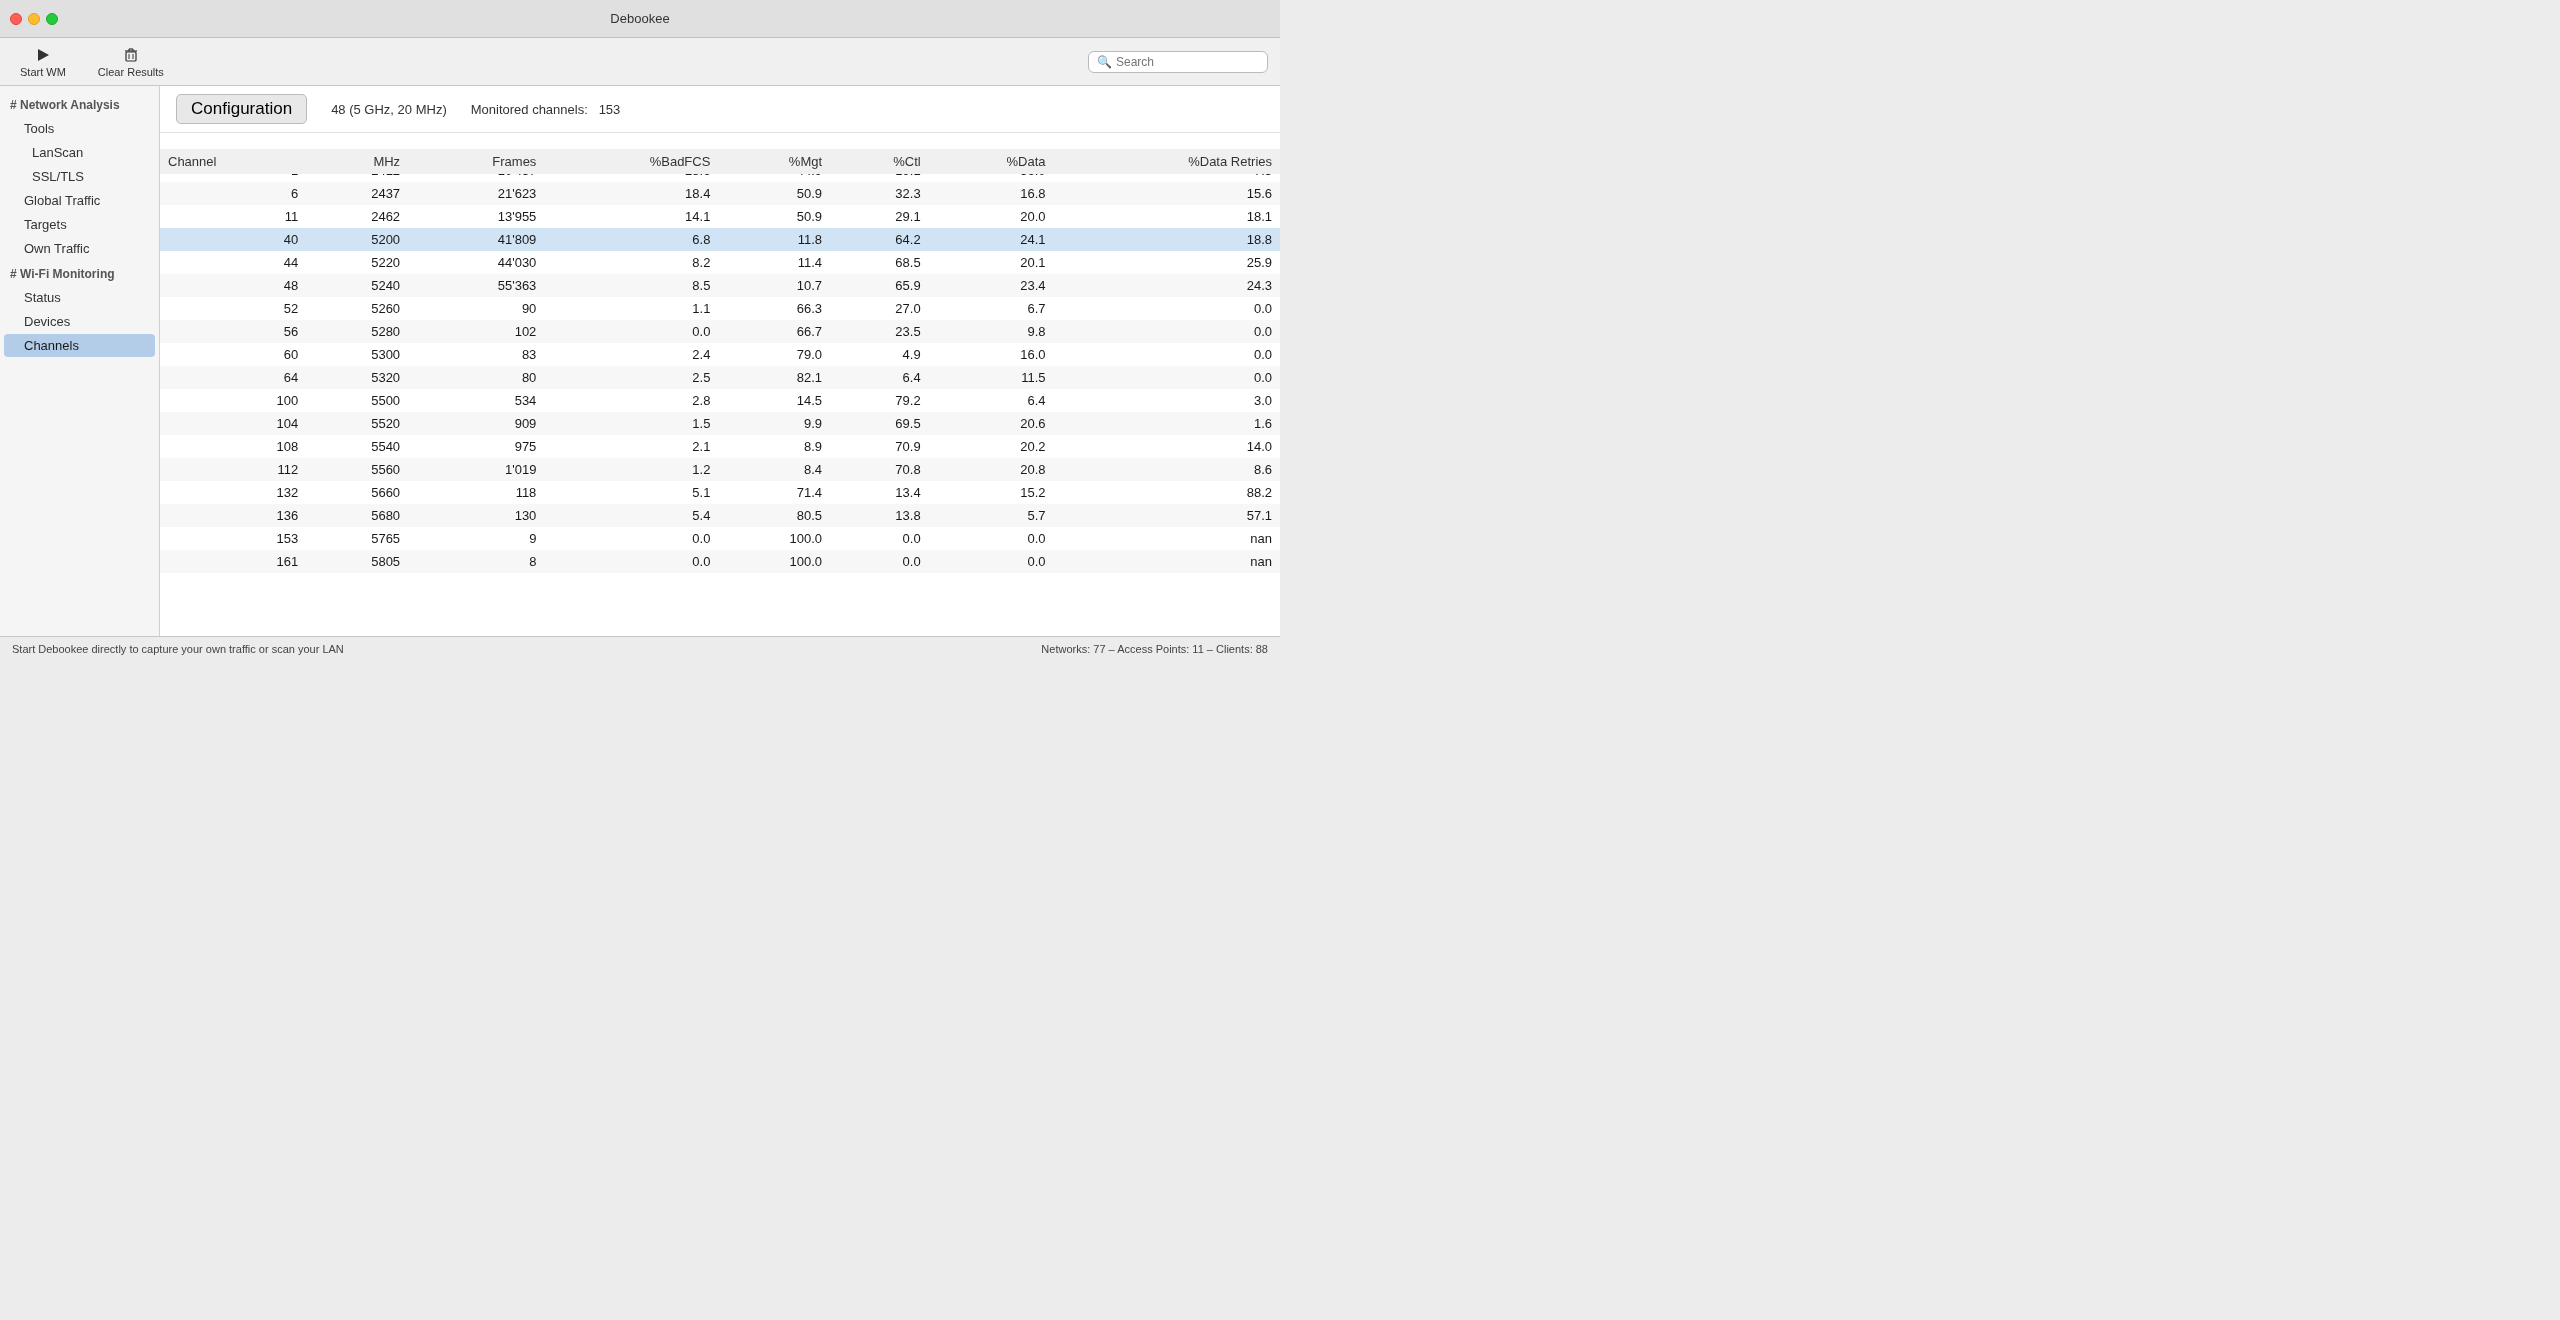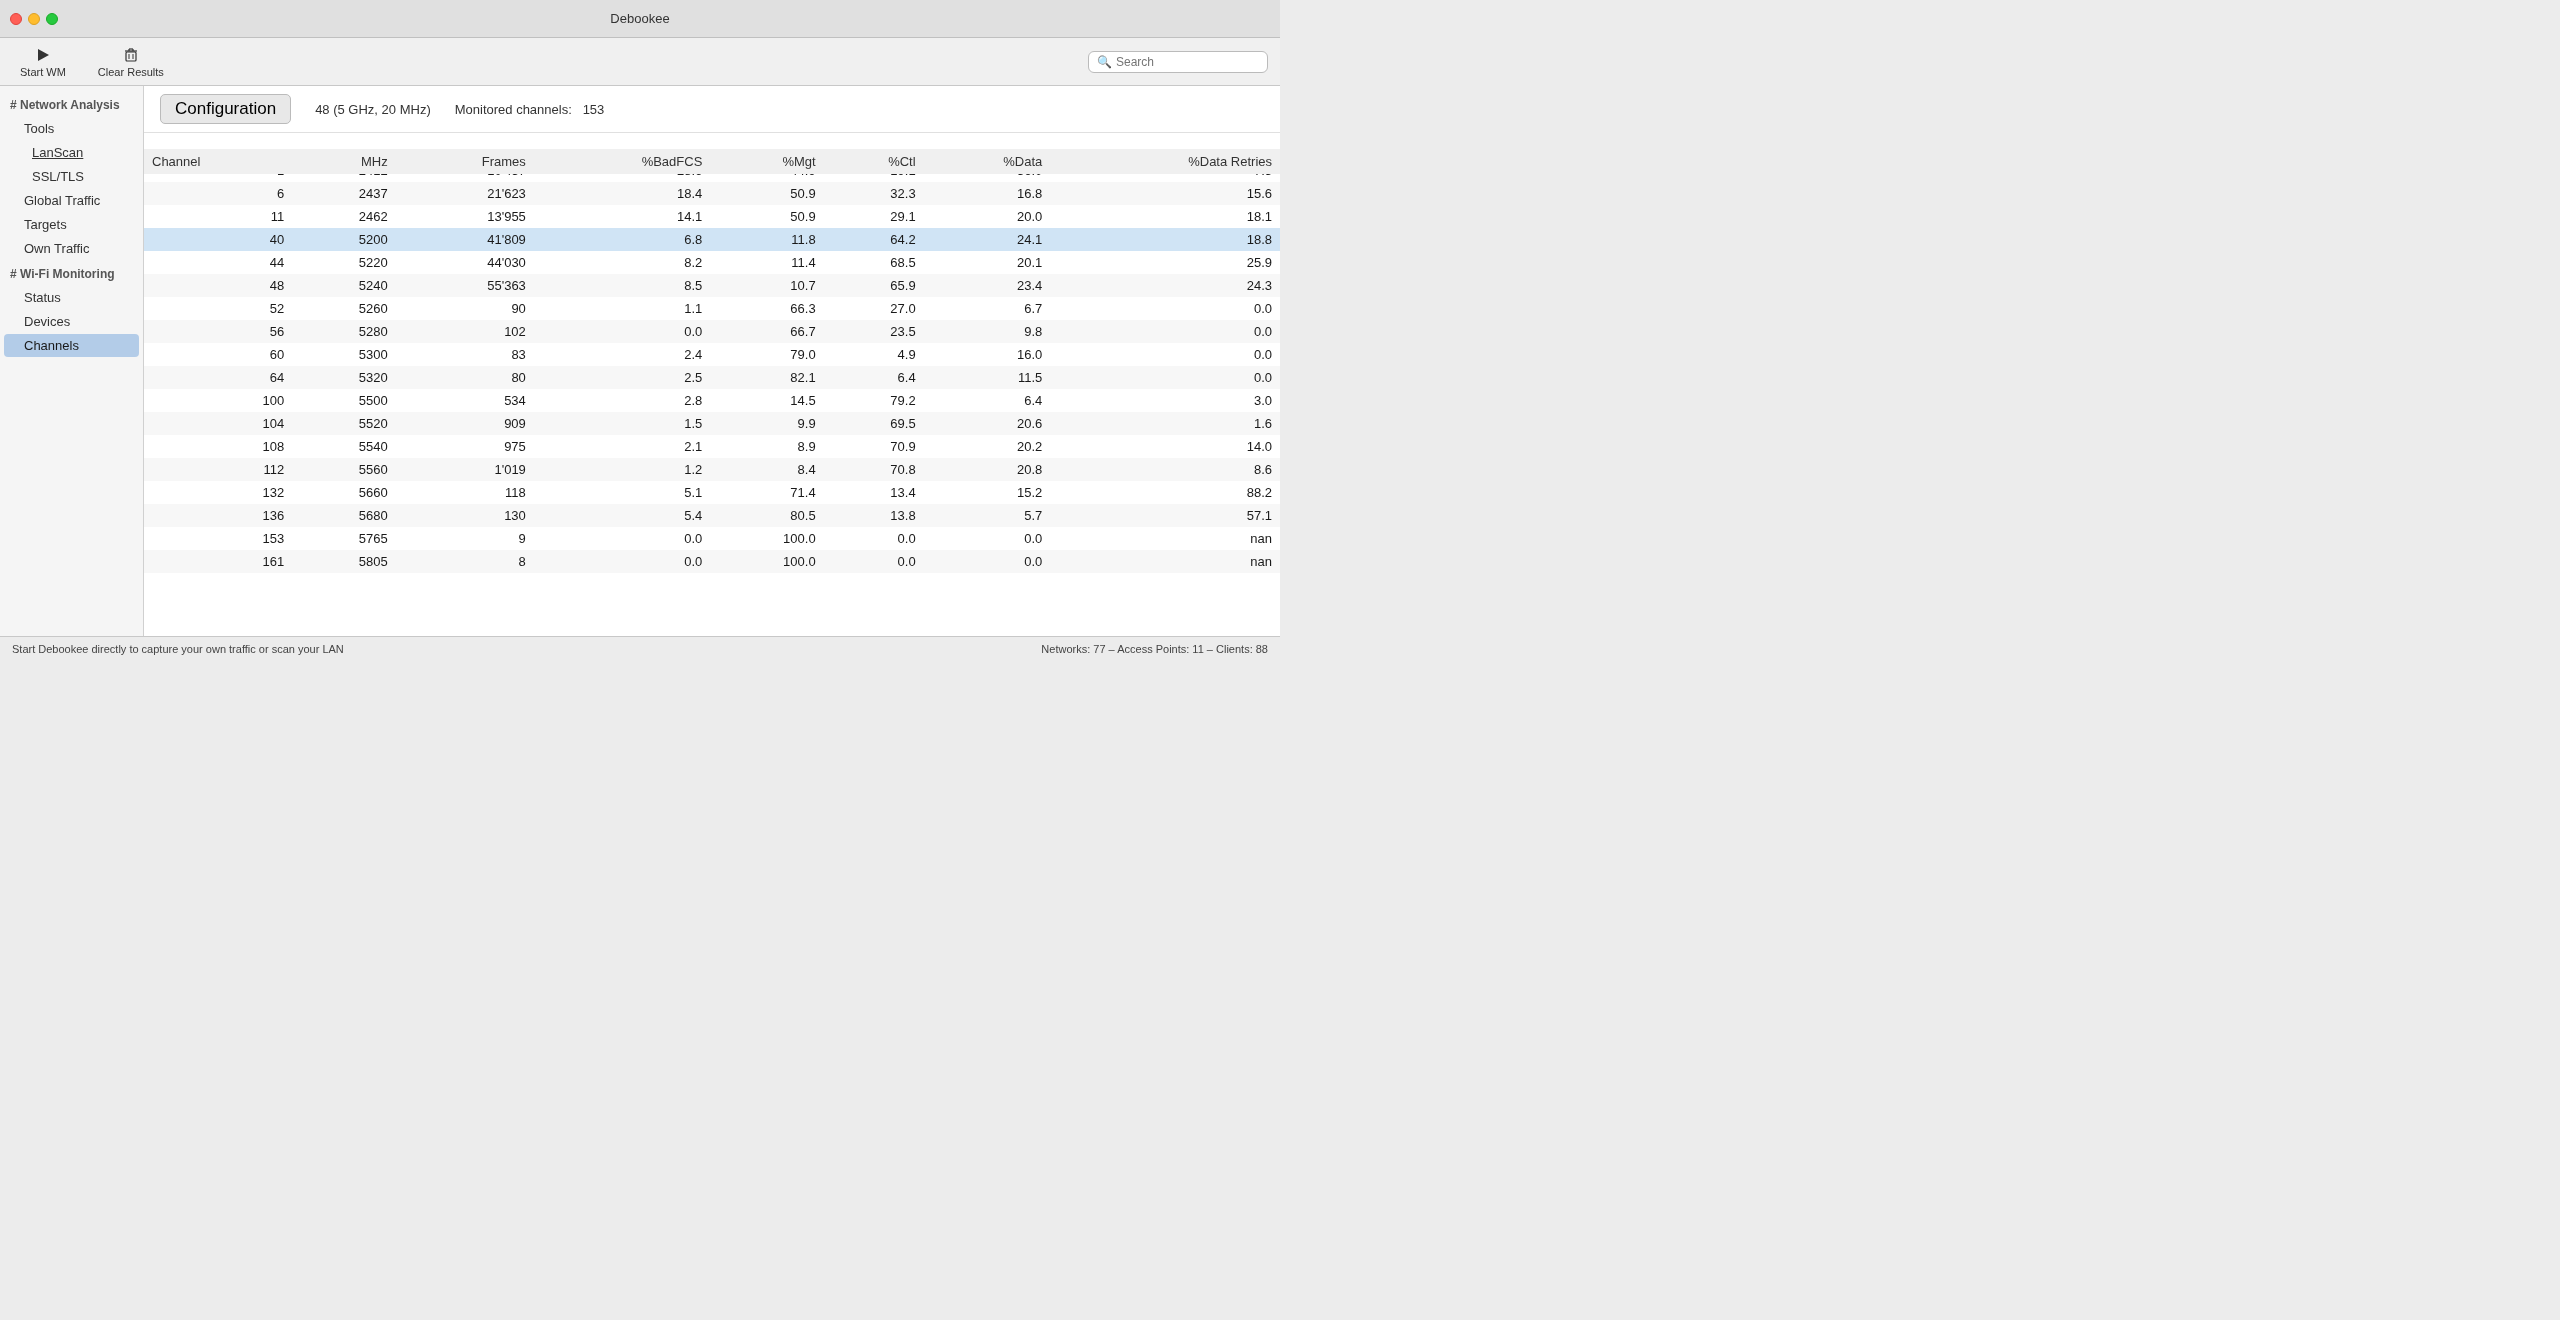--- a/index.html
+++ b/index.html
@@ -105,21 +105,21 @@
 
     
     .main-layout {
       display: flex;
       flex: 1;
       overflow: hidden;
     }
 
     
     .sidebar {
-      width: 144px;
+      width: 160px;
       background: #f5f5f5;
       border-right: 1px solid #d0d0d0;
       overflow-y: auto;
       flex-shrink: 0;
       padding-top: 6px;
     }
     .sidebar-section-header {
       font-size: 12px;
       font-weight: 600;
       color: #555;
@@ -253,21 +253,21 @@
     <span class="search-icon-char">🔍</span>
     <input type="text" placeholder="Search" style="">
   </div>
 </div>
 
 <div class="main-layout">
 
   <div class="sidebar">
     <div class="sidebar-section-header"># Network Analysis</div>
     <div class="sidebar-item">Tools</div>
-    <div class="sidebar-item" style="padding-left:28px;text-decoration:underline;">LanScan</div>
+    <div class="sidebar-item" style="padding-left:28px;">LanScan</div>
     <div class="sidebar-item" style="padding-left:28px;">SSL/TLS</div>
     <div class="sidebar-item">Global Traffic</div>
     <div class="sidebar-item">Targets</div>
     <div class="sidebar-item">Own Traffic</div>
     <div class="sidebar-section-header"># Wi-Fi Monitoring</div>
     <div class="sidebar-item">Status</div>
     <div class="sidebar-item">Devices</div>
     <div class="sidebar-item active">Channels</div>
   </div>
 

